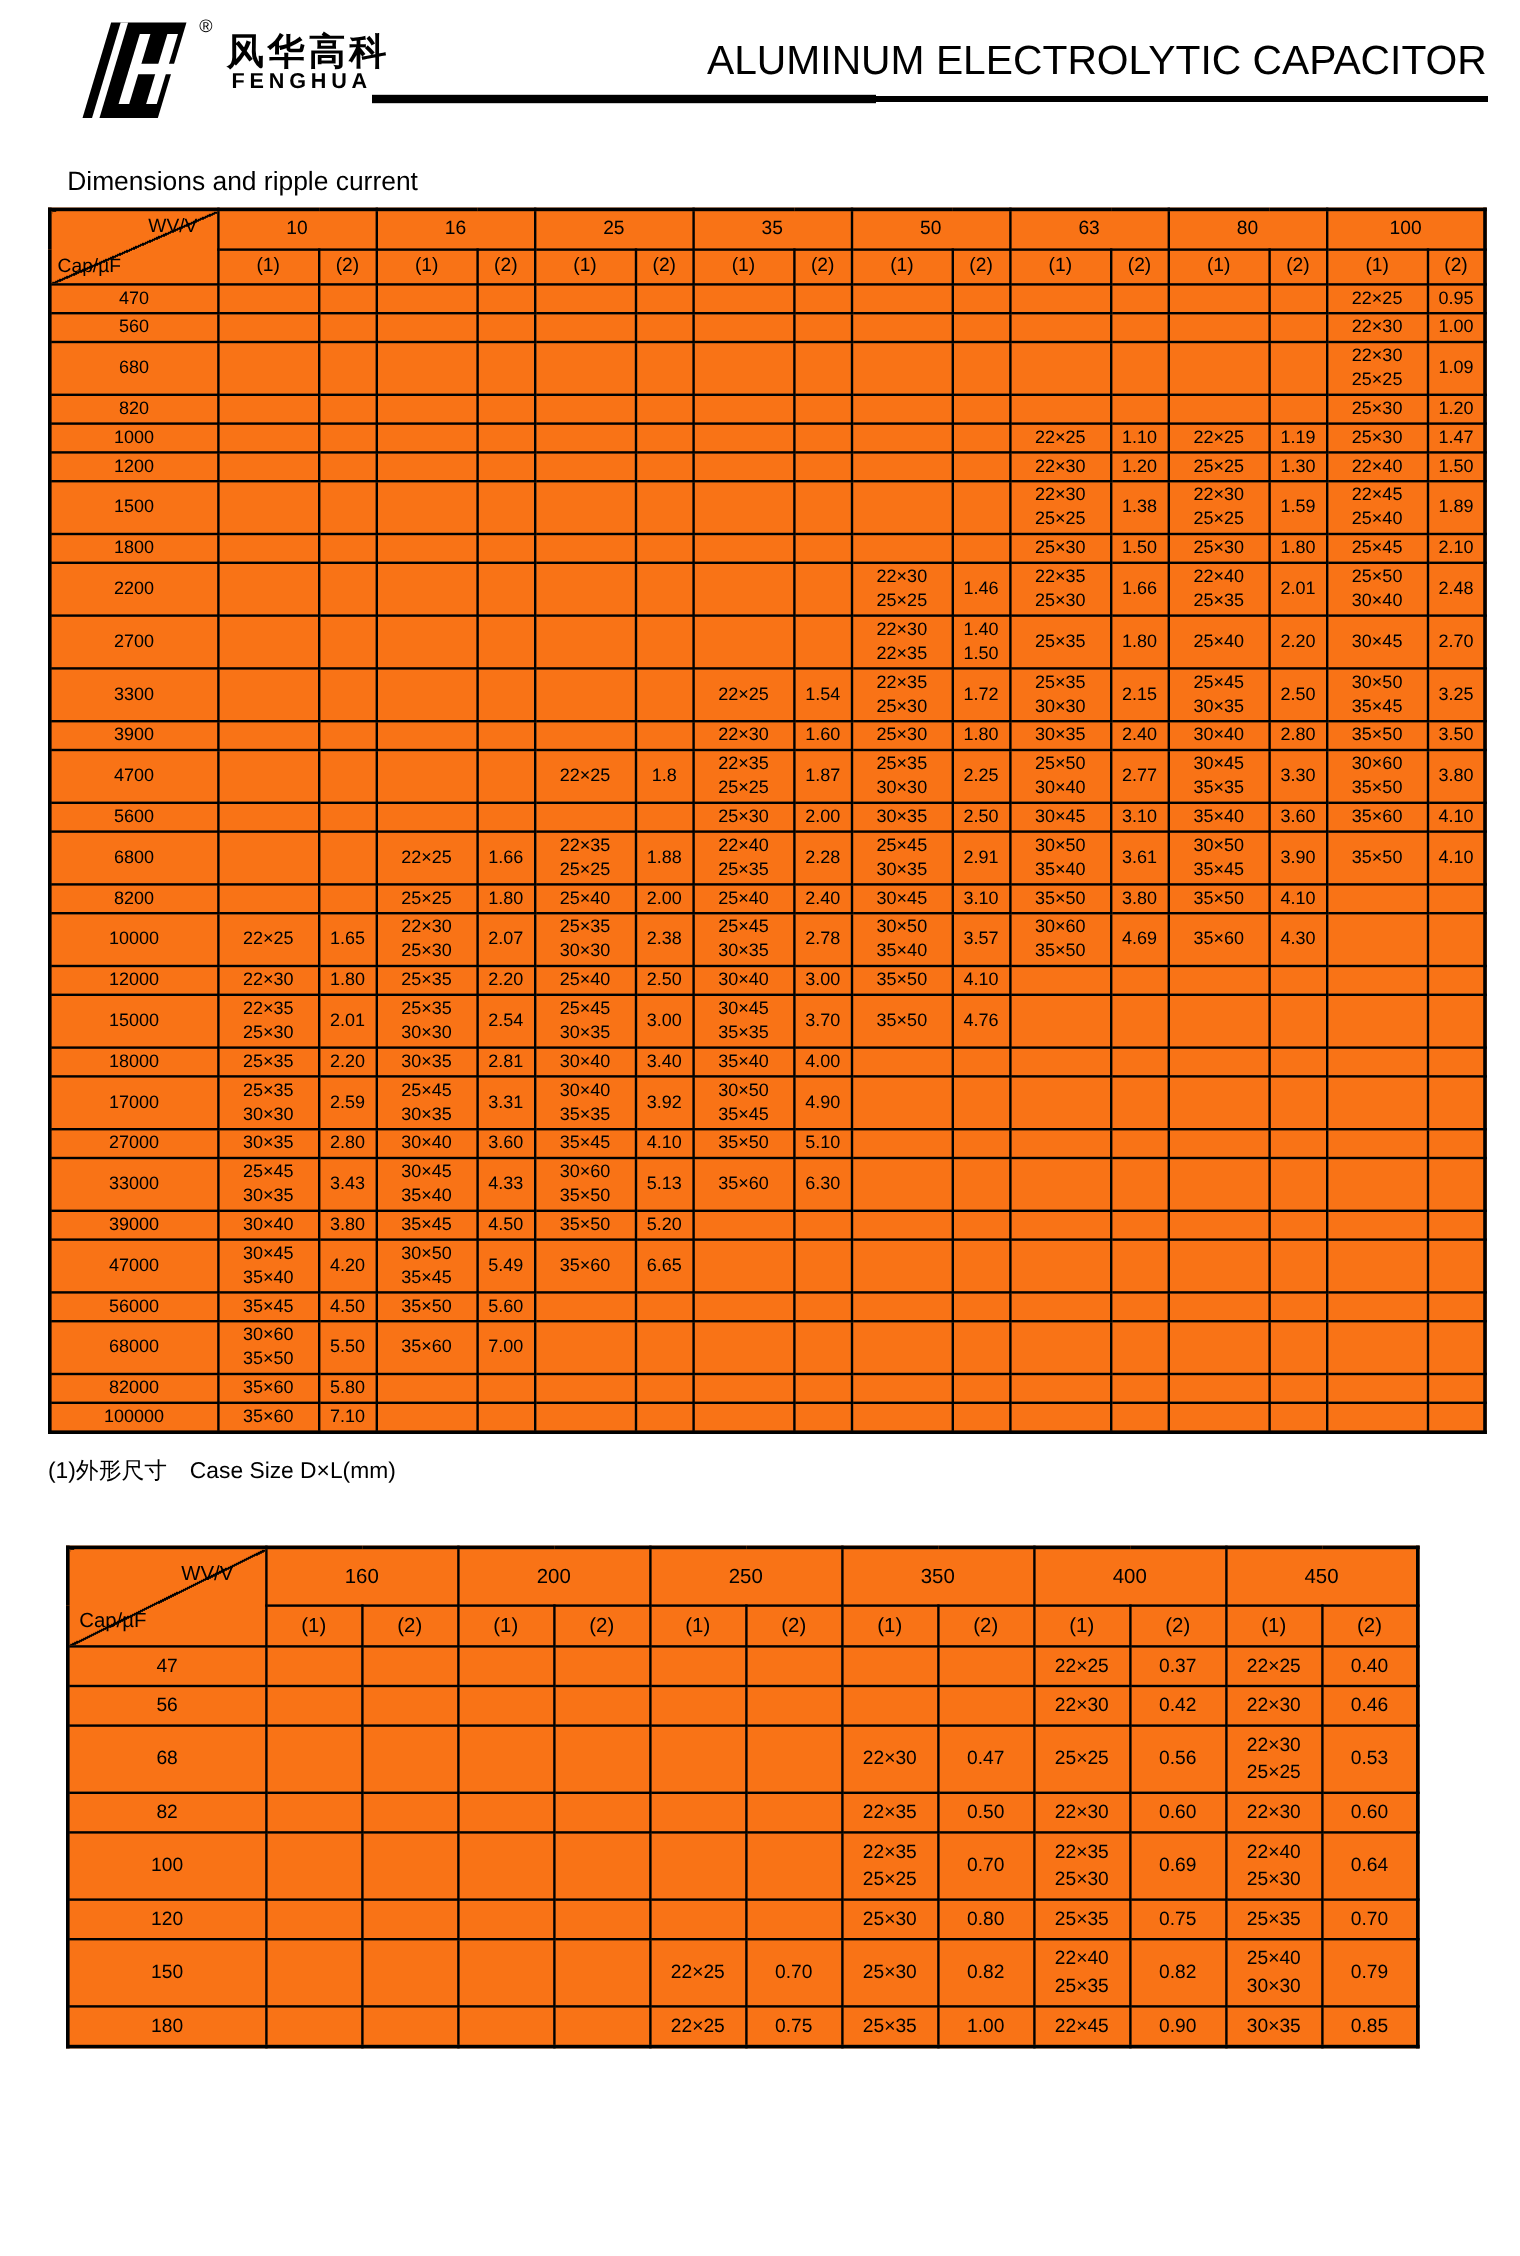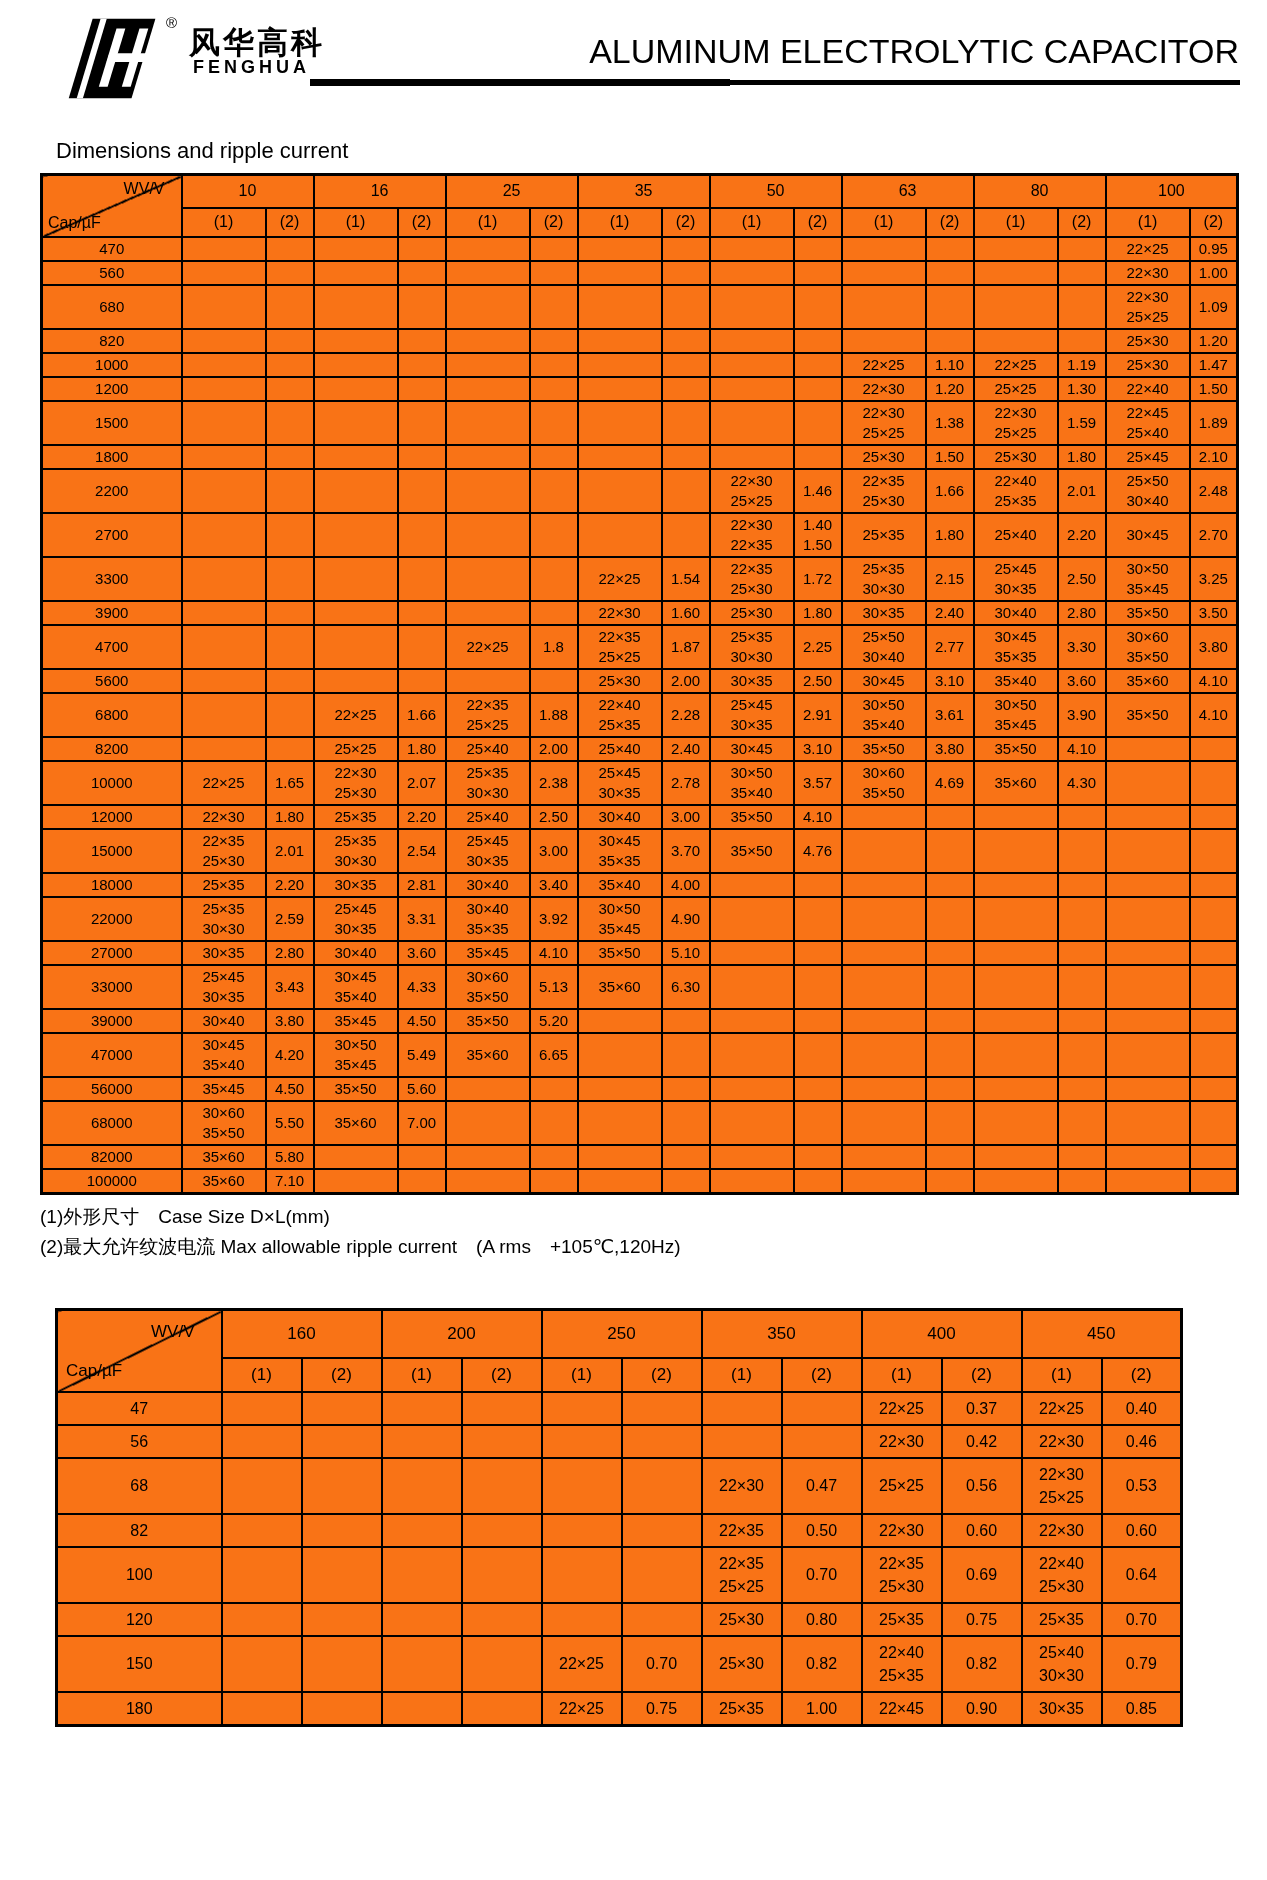--- a/index.html
+++ b/index.html
@@ -42,21 +42,21 @@
     position:relative;padding:0;
     background-image:linear-gradient(to bottom right,
       transparent calc(50% - 1px),#000 calc(50% - 1px),
       #000 calc(50% + 1px),transparent calc(50% + 1px));
   }
   th.corner .wv{position:absolute;top:3px;right:16px;font-size:16px;}
   th.corner .cap{position:absolute;bottom:3px;left:5px;font-size:16px;}
   .t2 th.corner .wv{top:9px;right:26px;font-size:17px;}
   .t2 th.corner .cap{bottom:9px;left:8px;font-size:17px;}
   
-  .notes{margin-top:7px;font-size:19px;line-height:30px;}
+  .notes{margin-top:17px;font-size:19px;line-height:30px;}
 </style>
 </head>
 <body>
 
 <div class="hdr">
   <svg class="logo-mark" viewBox="0 0 130 95" aria-hidden="true">
     <path d="M24,93 L51,3 L122,3 L95,93 Z" fill="#000"></path>
     <path d="M33,93 L60,3 L67,3 L40,93 Z" fill="#fff"></path>
     <path d="M58,80 L78,14 L88,14 L68,80 Z" fill="#fff"></path>
     <path d="M84,80 L104,14 L114,14 L94,80 Z" fill="#fff"></path>
@@ -535,21 +535,21 @@
           <td></td>
           <td></td>
           <td></td>
           <td></td>
           <td></td>
           <td></td>
           <td></td>
           <td></td>
         </tr>
         <tr>
-          <td>22000</td>
+          <td>17000</td>
           <td>25×35
 30×30</td>
           <td>2.59</td>
           <td>25×45
 30×35</td>
           <td>3.31</td>
           <td>30×40
 35×35</td>
           <td>3.92</td>
           <td>30×50
@@ -720,21 +720,20 @@
           <td></td>
           <td></td>
           <td></td>
           <td></td>
         </tr>
       </tbody>
   </table>
 
   <div class="notes">
     <div>(1)外形尺寸　Case Size D×L(mm)</div>
-    <div>(2)最大允许纹波电流 Max allowable ripple current　(A rms　+105℃,120Hz)</div>
   </div>
 
   <table class="t2" id="t2">
       <colgroup>
         <col style="width: 165px;">
         <col style="width: 80px;">
         <col style="width: 80px;">
         <col style="width: 80px;">
         <col style="width: 80px;">
         <col style="width: 80px;">

